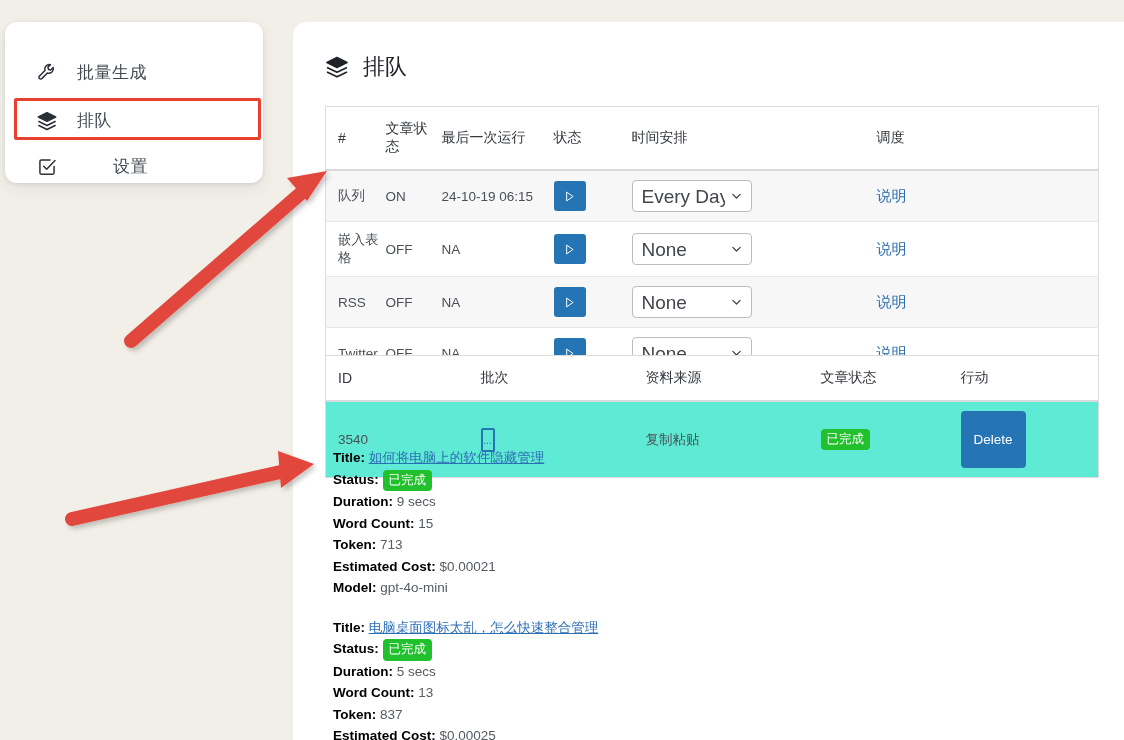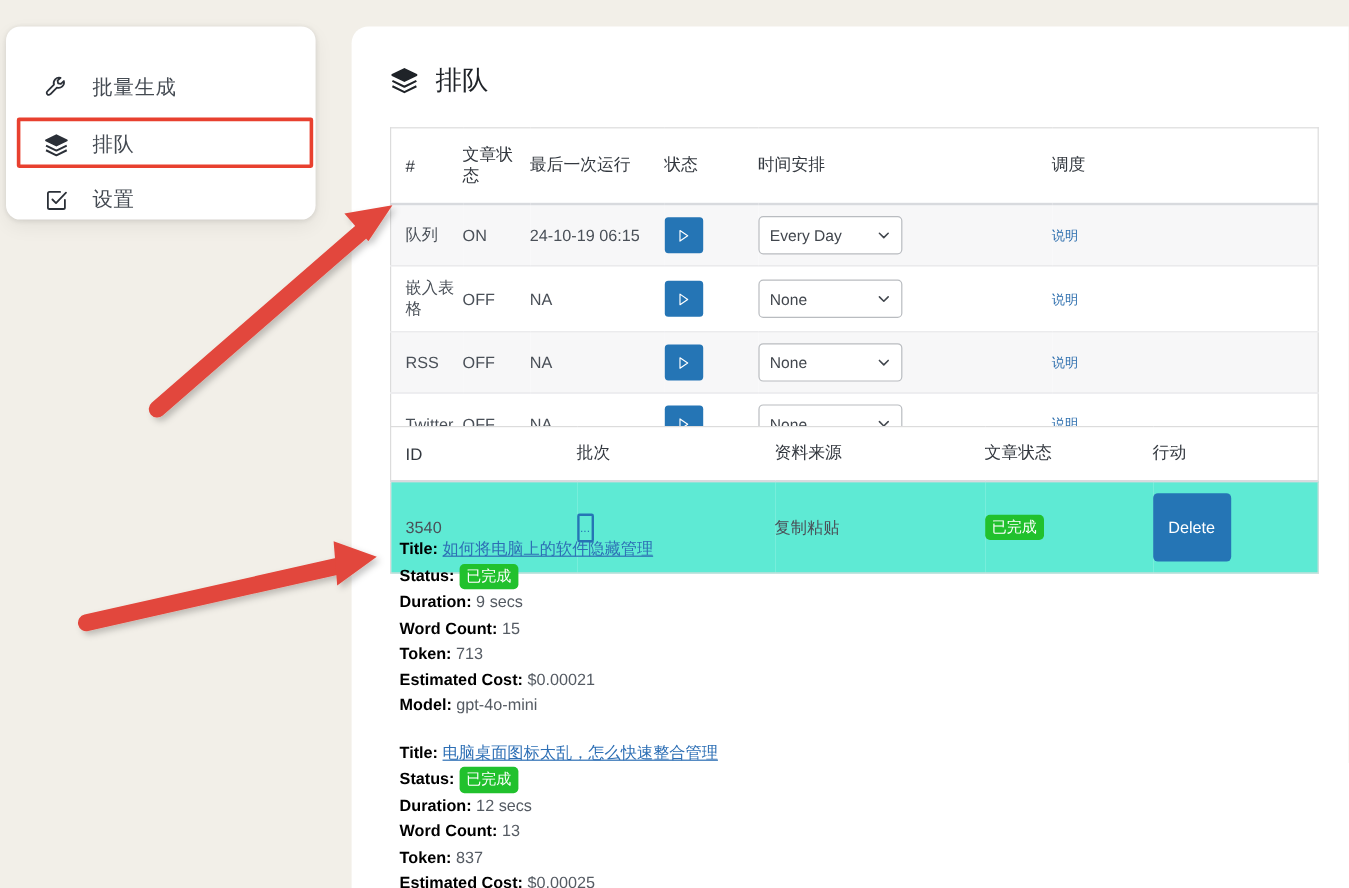--- a/index.html
+++ b/index.html
@@ -41,21 +41,21 @@
   }
   .side-item .ico {
     width: 28px; height: 24px;
     display: flex; align-items: center; justify-content: center;
     margin-right: 16px;
     color: #2b3038;
     flex: none;
   }
   .side-item-0 { top: 28px; }
   .side-item-1 { top: 76px; }
-  .side-item-2 { top: 122px; }
+  .side-item-2 { top: 122px; gap: 36px; }
 
   .red-box {
     position: absolute;
     left: 9px; top: 76px;
     width: 247px; height: 42px;
     border: 3px solid #E8402F;
     border-radius: 2px;
     pointer-events: none;
   }
 
@@ -112,40 +112,40 @@
     width: 32px; height: 30px;
     background: #2575b5;
     border: none; border-radius: 3px;
     display: inline-flex; align-items: center; justify-content: center;
     cursor: pointer; padding: 0;
   }
   .play-btn svg { display:block; }
 
   .sel {
     width: 120px; height: 32px;
-    font-size: 13px;
+    font-size: 19px;
     font-family: "Liberation Sans", sans-serif;
     color: #41464d;
     border: 1px solid #b9bcc0;
     border-radius: 4px;
     background: #fff;
     padding: 0 26px 0 9px;
     appearance: none;
     -webkit-appearance: none;
     cursor: pointer;
   }
   .sel-wrap { position: relative; display: inline-block; }
   .sel-wrap .chev {
     position: absolute; right: 9px; top: 50%;
     transform: translateY(-50%);
     pointer-events: none;
     color: #41464d;
     display: flex;
   }
-  .lnk { color: #2e6fae; text-decoration: none; font-size: 11px; cursor: pointer; }
+  .lnk { color: #2e6fae; text-decoration: none; font-size: 15px; cursor: pointer; }
 
   
   #jobs-table { left: 325px; top: 355px; width: 773px; }
   #jobs-table th:nth-child(1), #jobs-table td:nth-child(1) { width: 155px; padding-left: 12px; }
   #jobs-table th:nth-child(2), #jobs-table td:nth-child(2) { width: 165px; }
   #jobs-table th:nth-child(3), #jobs-table td:nth-child(3) { width: 175px; }
   #jobs-table th:nth-child(4), #jobs-table td:nth-child(4) { width: 140px; }
   #jobs-table th:nth-child(5), #jobs-table td:nth-child(5) { width: 138px; }
   #jobs-table tbody tr td { background: #5eead4; height: 46px; }
 
@@ -450,21 +450,21 @@
       <div class="detail-line">
         <b>Title:</b>
         <a class="title-link">电脑桌面图标太乱，怎么快速整合管理</a>
       </div>
       <div class="detail-line">
         <b>Status:</b>
         <span class="badge-done">已完成</span>
       </div>
       <div class="detail-line">
         <b>Duration:</b>
-        <span>12 secs</span>
+        <span>5 secs</span>
       </div>
       <div class="detail-line">
         <b>Word Count:</b>
         <span>13</span>
       </div>
       <div class="detail-line">
         <b>Token:</b>
         <span>837</span>
       </div>
       <div class="detail-line">

